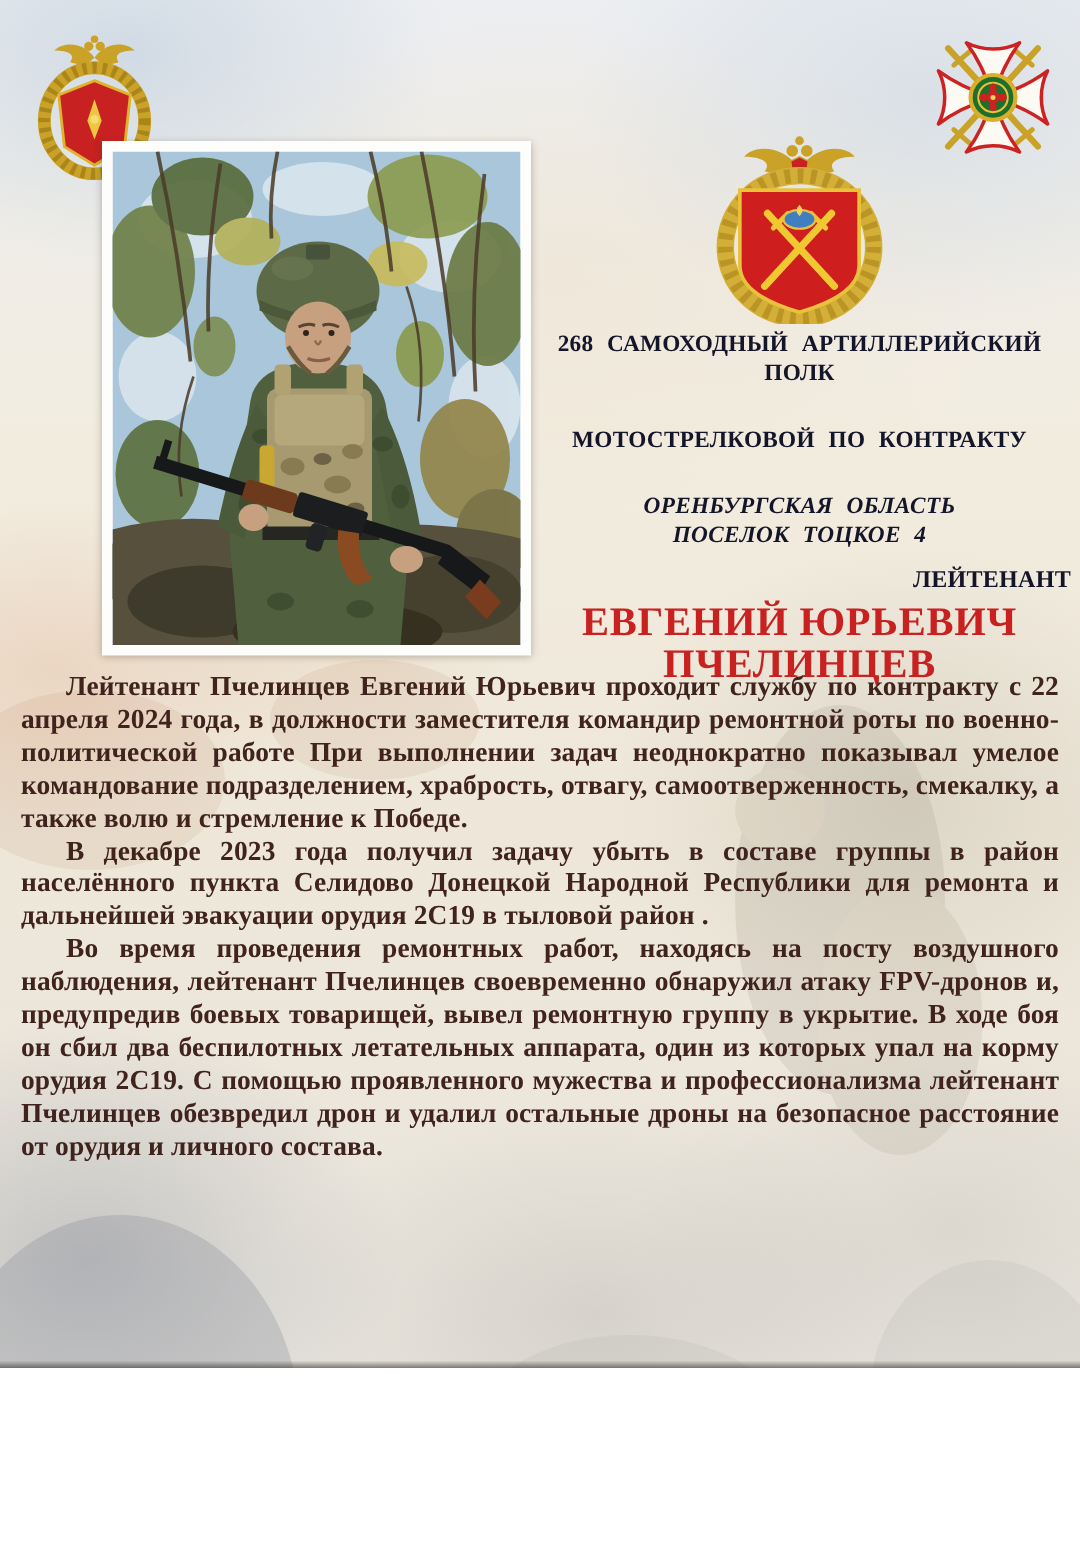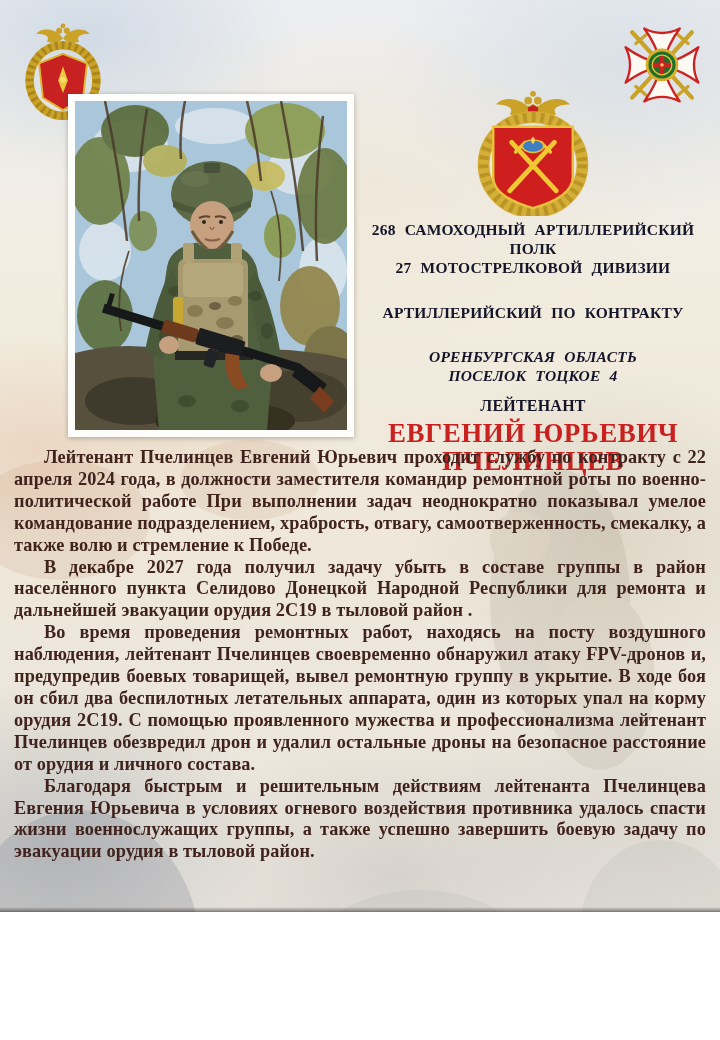--- a/index.html
+++ b/index.html
@@ -33,21 +33,21 @@
   .photo-frame svg{display:block;width:100%;height:100%;}
   .right-col{position:absolute;left:352px;top:88px;width:362px;text-align:center;}
   .regiment-emblem{display:block;margin:0 auto;width:122px;height:128px;}
   .unit-block{margin-top:4px;}
   .h-line{
     font-weight:bold;font-size:15.5px;line-height:19px;color:#15152a;
     word-spacing:5px;letter-spacing:.2px;
   }
   .service-line{margin-top:26px;}
   .loc-block{margin-top:25px;font-style:italic;}
-  .rank-line{margin-top:11px;font-size:16px;}
+  .rank-line{margin-top:11px;font-size:16px;text-align:right;}
   .name-block{margin-top:4px;}
   .name-line{
     font-weight:bold;font-size:27px;line-height:28px;color:#c92020;
     letter-spacing:.5px;
   }
   .body-text{position:absolute;left:14px;top:447px;width:692px;}
   .body-text p{
     margin:0;text-indent:30px;text-align:justify;
     font-weight:bold;font-size:18.3px;line-height:21.9px;color:#40231d;
     letter-spacing:.1px;
@@ -247,39 +247,37 @@
         <line x1="84" y1="56" x2="38" y2="106"></line>
         <line x1="44" y1="66" x2="54" y2="56" stroke-width="3.5"></line>
         <line x1="80" y1="66" x2="70" y2="56" stroke-width="3.5"></line>
       </g>
       <ellipse cx="62" cy="60" rx="11" ry="6.5" fill="#3f7fc1" stroke="#e8c23a" stroke-width="1.5"></ellipse>
       <path d="M62,50 q4,4 0,8 q-4,-4 0,-8 Z" fill="#f2d35c"></path>
     </svg>
 
     <div class="unit-block">
       <div class="h-line">268 САМОХОДНЫЙ АРТИЛЛЕРИЙСКИЙ ПОЛК</div>
-      <div class="h-line">27 МОТОСТРЕЛКОВОЙ ДИВИЗИИ</div>
     </div>
-    <div class="h-line service-line">АРТИЛЛЕРИЙСКИЙ ПО КОНТРАКТУ</div>
+    <div class="h-line service-line">МОТОСТРЕЛКОВОЙ ПО КОНТРАКТУ</div>
     <div class="loc-block">
       <div class="h-line">ОРЕНБУРГСКАЯ ОБЛАСТЬ</div>
       <div class="h-line">ПОСЕЛОК ТОЦКОЕ 4</div>
     </div>
     <div class="h-line rank-line">ЛЕЙТЕНАНТ</div>
     <div class="name-block">
       <div class="name-line">ЕВГЕНИЙ ЮРЬЕВИЧ</div>
       <div class="name-line">ПЧЕЛИНЦЕВ</div>
     </div>
   </div>
 
   <div class="body-text">
     <p>Лейтенант Пчелинцев Евгений Юрьевич проходит службу по контракту с 22 апреля 2024 года, в должности заместителя командир ремонтной роты по военно- политической работе При выполнении задач неоднократно показывал умелое командование подразделением, храбрость, отвагу, самоотверженность, смекалку, а также волю и стремление к Победе.</p>
-    <p>В декабре 2027 года получил задачу убыть в составе группы в район населённого пункта Селидово Донецкой Народной Республики для ремонта и дальнейшей эвакуации орудия 2С19 в тыловой район .</p>
+    <p>В декабре 2023 года получил задачу убыть в составе группы в район населённого пункта Селидово Донецкой Народной Республики для ремонта и дальнейшей эвакуации орудия 2С19 в тыловой район .</p>
     <p>Во время проведения ремонтных работ, находясь на посту воздушного наблюдения, лейтенант Пчелинцев своевременно обнаружил атаку FPV-дронов и, предупредив боевых товарищей, вывел ремонтную группу в укрытие. В ходе боя он сбил два беспилотных летательных аппарата, один из которых упал на корму орудия 2С19.  С помощью проявленного мужества и профессионализма лейтенант Пчелинцев обезвредил дрон и удалил остальные дроны на безопасное расстояние от орудия и личного состава.</p>
-    <p>Благодаря быстрым и решительным действиям лейтенанта Пчелинцева Евгения Юрьевича в условиях огневого воздействия противника удалось спасти жизни военнослужащих группы, а также успешно завершить боевую задачу по эвакуации орудия в тыловой район.</p>
   </div>
 
   <div class="slogan">НАША ЧЕСТЬ И РОДИНА ПРЕВЫШЕ ВСЕГО!</div>
 
   <svg class="ribbon" viewBox="0 0 575 82">
     <defs>
       <linearGradient id="gl" gradientUnits="userSpaceOnUse" x1="118" y1="4" x2="132" y2="62">
         <stop offset="0" stop-color="#2b1c08"></stop>
           <stop offset=".19" stop-color="#2b1c08"></stop>
         <stop offset=".19" stop-color="#fca519"></stop>

